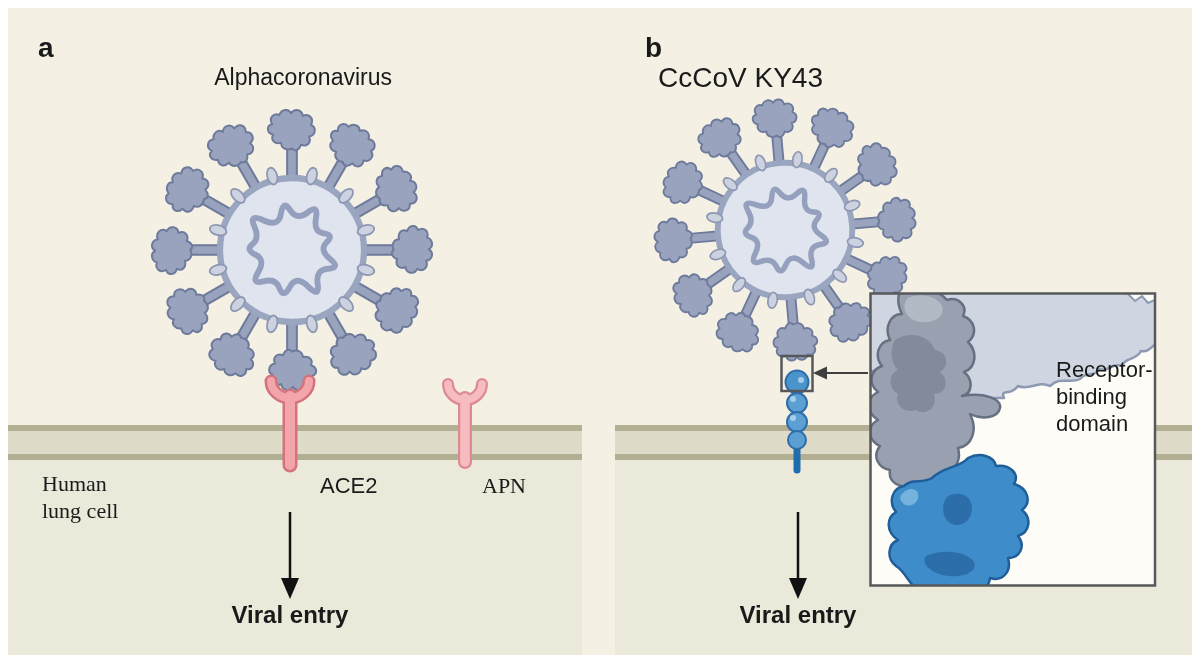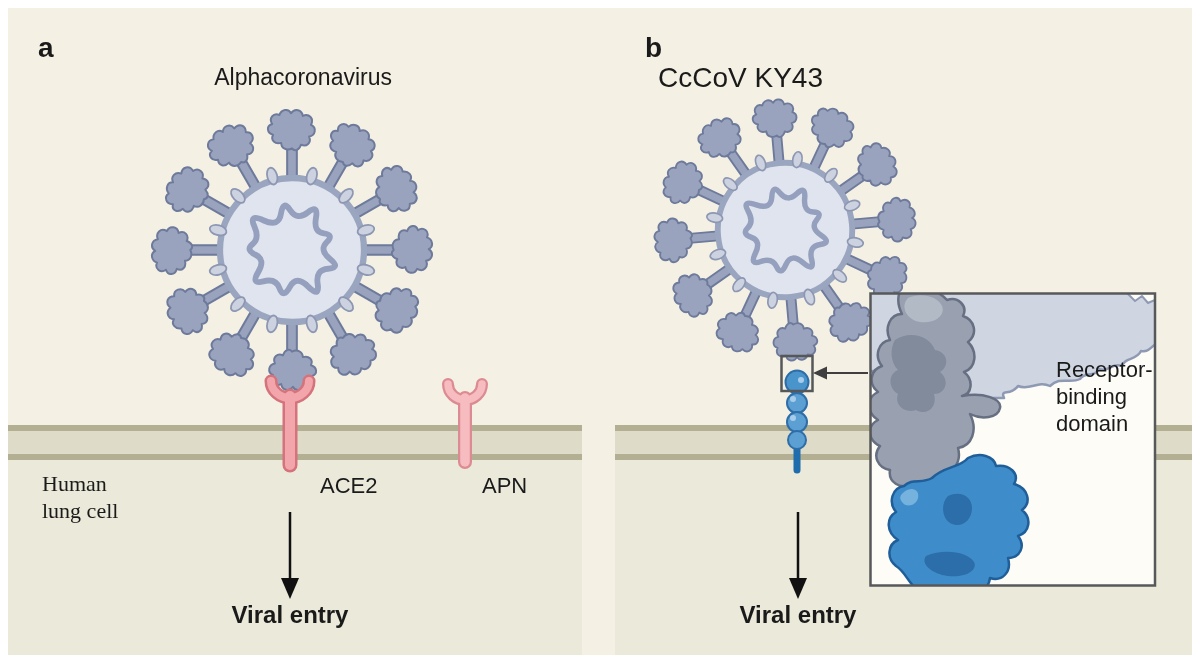--- a/index.html
+++ b/index.html
@@ -14,21 +14,21 @@
   #cell-a,#membrane-a{left:8px;width:574px;}
   #cell-b,#membrane-b{left:615px;width:577px;}
   #art{position:absolute;left:0;top:0;}
   .lbl{position:absolute;color:#1a1a1a;font-size:22px;line-height:27px;white-space:pre-line;}
   #label-a,#label-b{font-size:28px;font-weight:bold;line-height:28px;}
   #label-a{left:38px;top:34px;}
   #title-a{left:192px;top:64px;width:200px;text-align:right;font-size:23px;}
   #spike-label{left:443px;top:196px;}
   #cell-label{left:42px;top:470px;font-family:Liberation Serif, serif;}
   #ace2-label{left:320px;top:472px;}
-  #apn-label{left:482px;top:472px;}
+  #apn-label{left:482px;top:472px;font-family:Liberation Serif, serif;}
   #entry-a{left:190px;top:601px;width:200px;text-align:center;font-size:24px;font-weight:bold;}
   #label-b{left:645px;top:34px;}
   #title-b{left:658px;top:64px;width:200px;text-align:left;font-size:28px;}
   #ceacam6-label{left:640px;top:393px;width:140px;text-align:right;}
   #entry-b{left:698px;top:601px;width:200px;text-align:center;font-size:24px;font-weight:bold;}
   #inset-label-top{left:1024px;top:356px;margin-left:32px;}
   #inset-label-bottom{left:1024px;top:461px;}
 </style>
 </head>
 <body>

